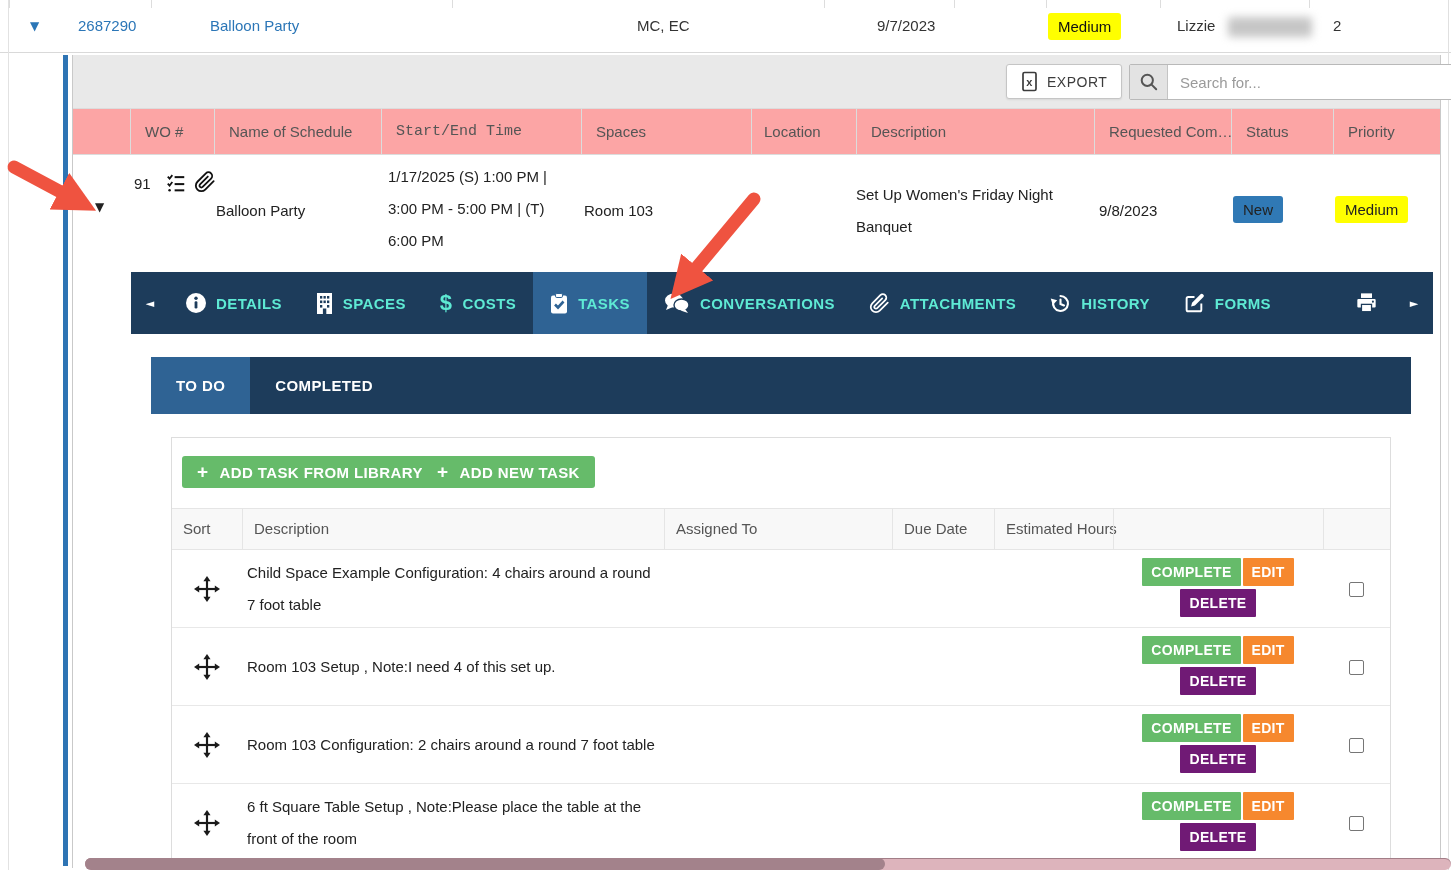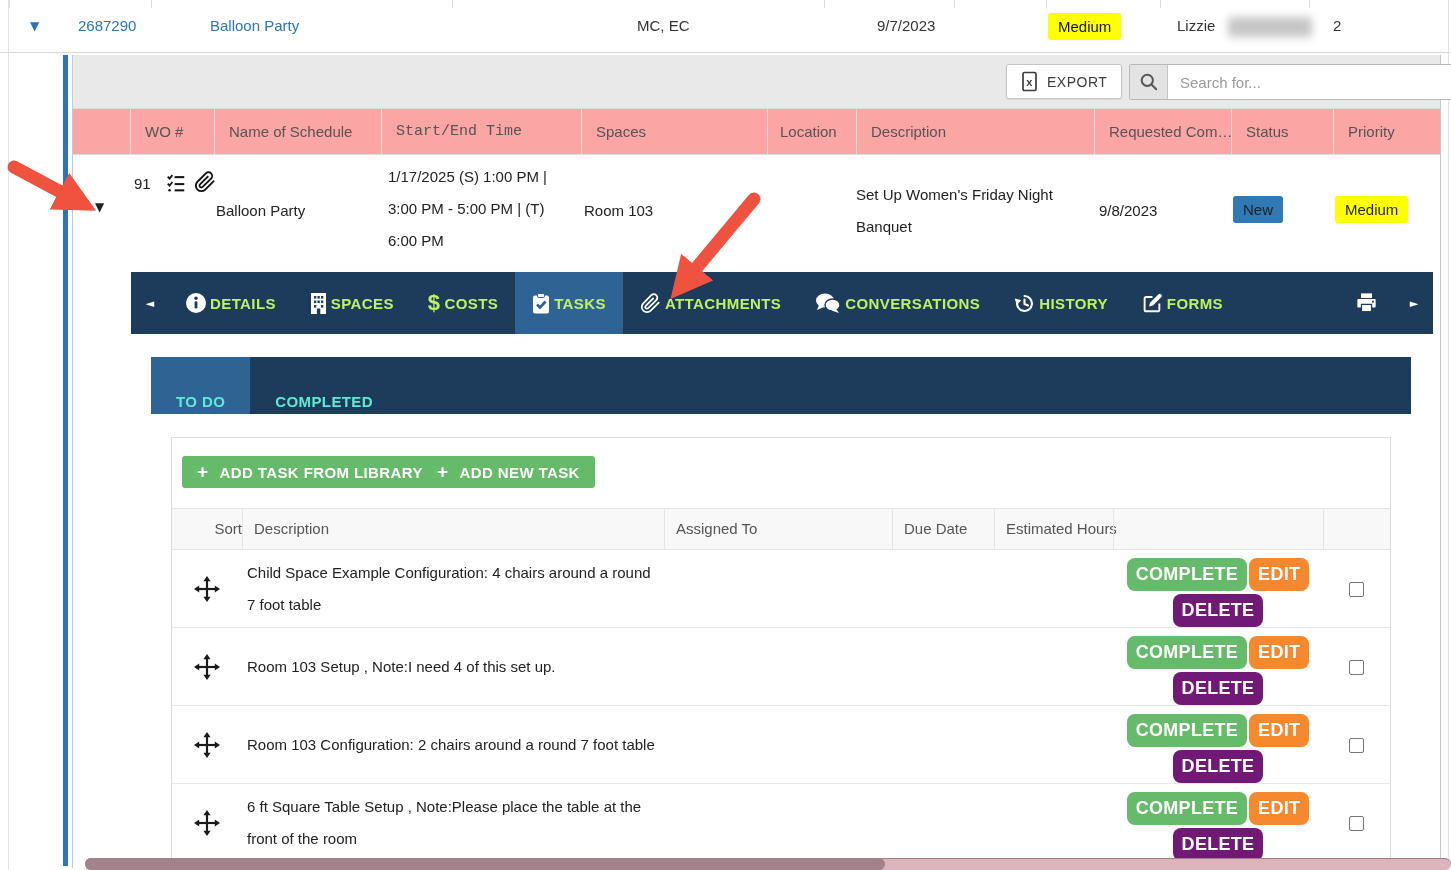--- a/index.html
+++ b/index.html
@@ -40,44 +40,44 @@
   .wo-head .hcell { position:absolute; top:0; height:45px; line-height:45px; color:#555; padding-left:14px; border-left:1px solid #dcdcdc; white-space:nowrap; overflow:hidden; }
   .wo-head .hcell.first { border-left:none; }
   .wo-row { position:absolute; left:0; top:100px; width:1367px; height:113px; background:#fff; }
   .wr { position:absolute; white-space:nowrap; color:#222; }
   .time-block { position:absolute; left:315px; top:6px; width:185px; line-height:32px; white-space:normal; color:#222; }
   .desc-block { position:absolute; left:783px; top:24px; width:215px; line-height:32px; white-space:normal; color:#222; }
 
   
   .navtabs { position:absolute; left:58px; top:217px; width:1302px; height:62px; background:#1d3c5b; display:flex; align-items:stretch; }
   .nav-chevron { width:38px; display:flex; align-items:center; justify-content:center; color:#fff; font-size:11px; cursor:pointer; font-family:"DejaVu Sans",sans-serif; }
-  .tab { display:flex; align-items:center; gap:4px; padding:0 17px; color:#bef264; font-weight:bold; font-size:15px; letter-spacing:.4px; cursor:pointer; white-space:nowrap; }
+  .tab { display:flex; align-items:center; gap:10px; padding:0 17px; color:#5eead4; font-weight:bold; font-size:15px; letter-spacing:.4px; cursor:pointer; white-space:nowrap; }
   .tab.active { background:#2f6394; }
   .tab svg { flex:none; }
   .nav-spacer { flex:1; }
 
   
   .subtabs { position:absolute; left:78px; top:302px; width:1260px; height:57px; background:#1d3c5b; display:flex; }
-  .subtab { height:57px; line-height:57px; padding:16px 25px; color:#5eead4; font-weight:bold; font-size:15px; letter-spacing:.4px; cursor:pointer; }
+  .subtab { height:57px; line-height:57px; padding:0 25px; color:#ffffff; font-weight:bold; font-size:15px; letter-spacing:.4px; cursor:pointer; }
   .subtab.active { background:#2f6394; }
 
   
   .content { position:absolute; left:98px; top:382px; width:1220px; height:431px; background:#fff; border:1px solid #ddd; }
   .add-btn { position:absolute; top:18px; height:32px; display:inline-flex; align-items:center; gap:11px; background:#66bb6a; color:#fff;
     border:none; border-radius:3px; padding:0 15px; font-weight:bold; font-size:15px; letter-spacing:.4px; cursor:pointer; font-family:inherit; }
   .add-btn .plus { font-size:19px; font-weight:bold; line-height:1; position:relative; top:-1px; }
   .task-head { position:absolute; left:0; top:70px; width:1218px; height:42px; background:#f8f8f8; border-top:1px solid #e5e5e5; border-bottom:1px solid #e5e5e5; }
   .task-head .hcell { position:absolute; top:0; height:40px; line-height:40px; color:#555; padding-left:11px; border-left:1px solid #e5e5e5; white-space:nowrap; }
   .task-head .hcell.first { border-left:none; }
   .task-row { position:absolute; left:0; width:1218px; height:78px; border-bottom:1px solid #e8e8e8; background:#fff; }
   .sort-cell { position:absolute; left:0; top:0; width:70px; height:78px; display:flex; align-items:center; justify-content:center; cursor:grab; }
   .tdesc { position:absolute; left:75px; top:0; width:410px; height:78px; display:flex; align-items:center; line-height:32px; color:#222; }
   .actions { position:absolute; left:941px; top:8px; width:210px; display:flex; flex-direction:column; align-items:center; gap:3px; }
   .actions .line { display:flex; gap:2px; }
-  .act-btn { border:none; border-radius:8px; color:#fff; font-weight:bold; font-size:18px; letter-spacing:.3px; padding:6px 9px; cursor:pointer; font-family:inherit; }
+  .act-btn { border:none; border-radius:1px; color:#fff; font-weight:bold; font-size:14px; letter-spacing:.3px; padding:6px 9px; cursor:pointer; font-family:inherit; }
   .act-complete { background:#66bb6a; }
   .act-edit { background:#f6882e; }
   .act-delete { background:#701a75; }
   .cbx-cell { position:absolute; left:1151px; top:0; width:67px; height:78px; display:flex; align-items:center; justify-content:center; }
   .cbx { width:15px; height:15px; border:1px solid #767676; border-radius:2px; background:#fff; cursor:pointer; }
 
   
   .arrow-svg { position:absolute; pointer-events:none; }
   .hscroll-track { position:absolute; left:85px; top:858px; width:1366px; height:12px; border-radius:6px; background:#ddb4bc; box-shadow:inset 0 1px 0 rgba(90,60,70,.45); }
   .hscroll-thumb { position:absolute; left:85px; top:858px; width:800px; height:12px; border-radius:6px; background:#a3828b; cursor:pointer; }
@@ -133,21 +133,21 @@
         <input type="text" placeholder="Search for..." style="">
       </div>
     </div>
 
     <div class="wo-head">
       <div class="hcell first" style="left:0; width:57px;"></div>
       <div class="hcell" style="left:57px; width:84px;">WO #</div>
       <div class="hcell" style="left:141px; width:167px;">Name of Schedule</div>
       <div class="hcell" style="left:308px; width:200px;font-family:Liberation Mono, monospace;">Start/End Time</div>
       <div class="hcell" style="left:508px; width:170px;">Spaces</div>
-      <div class="hcell" style="left:694px; width:105px;padding-left:12px;">Location</div>
+      <div class="hcell" style="left:678px; width:105px;padding-left:12px;">Location</div>
       <div class="hcell" style="left:783px; width:238px;">Description</div>
       <div class="hcell" style="left:1021px; width:137px;">Requested Com…</div>
       <div class="hcell" style="left:1158px; width:102px;">Status</div>
       <div class="hcell" style="left:1260px; width:107px;">Priority</div>
     </div>
 
     <div class="wo-row">
       <span class="wr tri" style="left:22px; top:45px;">▼</span>
       <a class="wr link" style="left:61px; top:20px;">91</a>
       <span class="wr" style="left:92px; top:17px;">
@@ -217,37 +217,37 @@
               <rect x="1" y="2.5" width="16" height="18" rx="2" fill="#fff"></rect>
               <rect x="5.5" y="0.5" width="7" height="4" rx="1.3" fill="#fff" stroke="#2f6394" stroke-width="1"></rect>
               <polyline points="5,11.5 8,14.5 13.5,8.5" fill="none" stroke="#2f6394" stroke-width="2.6"></polyline>
             </svg>
           </span>
         <span>TASKS</span>
       </div>
 
       <div class="tab">
         <span style="display:flex;">
-            <svg width="21" height="21" viewBox="0 0 24 24">
-              <path d="M21.44 11.05l-9.19 9.19a6 6 0 0 1-8.49-8.49l9.19-9.19a4 4 0 0 1 5.66 5.66l-9.2 9.19a2 2 0 0 1-2.83-2.83l8.49-8.48" fill="none" stroke="#fff" stroke-width="2" stroke-linecap="round"></path>
-            </svg>
-          </span>
-        <span>ATTACHMENTS</span>
-      </div>
-
-      <div class="tab">
-        <span style="display:flex;">
             <svg width="26" height="21" viewBox="0 0 26 21">
               <ellipse cx="10" cy="7.5" rx="9" ry="7" fill="#fff"></ellipse>
               <path d="M4 12 L2 17 L9 14 Z" fill="#fff"></path>
               <ellipse cx="17.5" cy="12" rx="7.5" ry="6" fill="#fff" stroke="#1d3c5b" stroke-width="1.4"></ellipse>
               <path d="M21 16 L24 20 L16.5 17.5 Z" fill="#fff"></path>
             </svg>
           </span>
         <span>CONVERSATIONS</span>
+      </div>
+
+      <div class="tab">
+        <span style="display:flex;">
+            <svg width="21" height="21" viewBox="0 0 24 24">
+              <path d="M21.44 11.05l-9.19 9.19a6 6 0 0 1-8.49-8.49l9.19-9.19a4 4 0 0 1 5.66 5.66l-9.2 9.19a2 2 0 0 1-2.83-2.83l8.49-8.48" fill="none" stroke="#fff" stroke-width="2" stroke-linecap="round"></path>
+            </svg>
+          </span>
+        <span>ATTACHMENTS</span>
       </div>
 
       <div class="tab">
         <span style="display:flex;">
             <svg width="21" height="21" viewBox="0 0 24 24">
               <path d="M12 3.5 a8.5 8.5 0 1 1 -8.2 6.3" fill="none" stroke="#fff" stroke-width="2.4" stroke-linecap="round"></path>
               <polygon points="0.8,6.2 8.2,8.2 3.2,13.6" fill="#fff"></polygon>
               <polyline points="12,7.5 12,12.5 16,14.2" fill="none" stroke="#fff" stroke-width="2.4" stroke-linecap="round"></polyline>
             </svg>
           </span>
@@ -290,21 +290,21 @@
       <button class="add-btn" style="left:10px;">
         <span class="plus">+</span>
         <span>ADD TASK FROM LIBRARY</span>
       </button>
       <button class="add-btn" style="left:250px;">
         <span class="plus">+</span>
         <span>ADD NEW TASK</span>
       </button>
 
       <div class="task-head">
-        <div class="hcell first" style="left:0; width:70px;text-align:right;">Sort</div>
+        <div class="hcell first" style="left:0; width:70px;">Sort</div>
         <div class="hcell" style="left:70px; width:422px;">Description</div>
         <div class="hcell" style="left:492px; width:228px;">Assigned To</div>
         <div class="hcell" style="left:720px; width:102px;">Due Date</div>
         <div class="hcell" style="left:822px; width:119px;">Estimated Hours</div>
         <div class="hcell" style="left:941px; width:210px;"></div>
         <div class="hcell" style="left:1151px; width:66px;"></div>
       </div>
 
       <div class="task-row" style="top:112px;">
         <div class="sort-cell">

